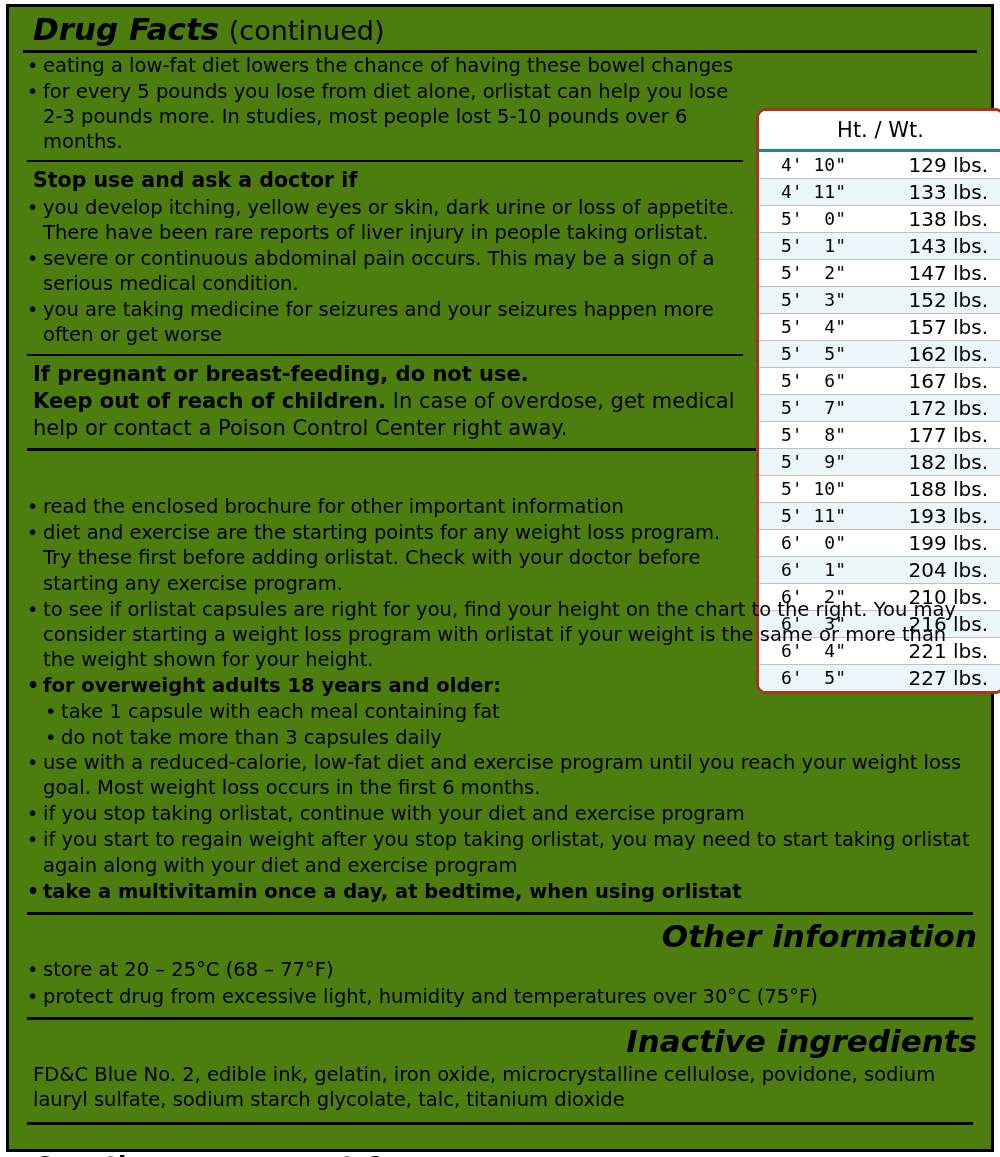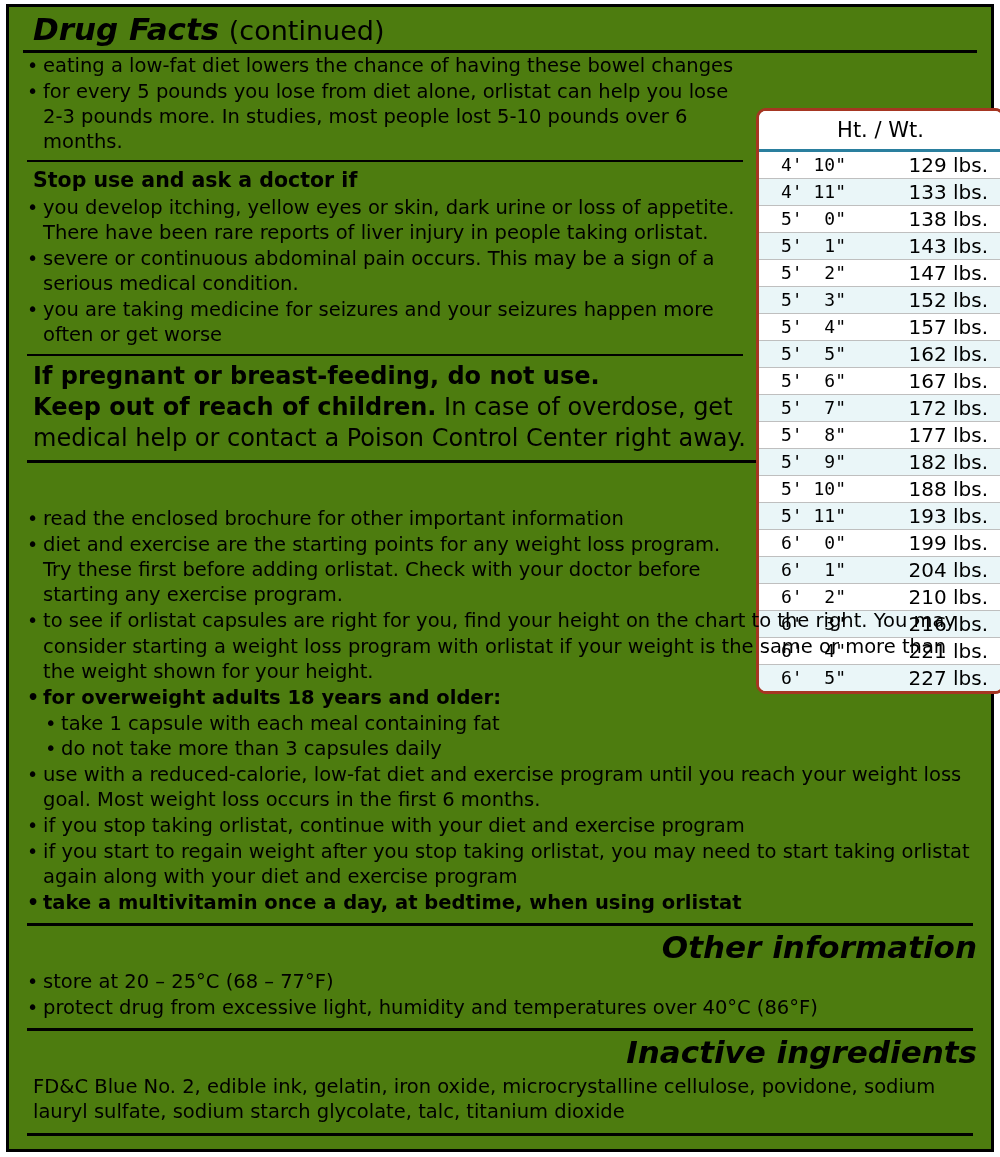--- a/index.html
+++ b/index.html
@@ -108,21 +108,21 @@
   }
   .heading {
     font-weight: bold;
     font-style: italic;
     font-size: 31px;
     line-height: 1.15;
     margin: 4px 0 3px 10px;
     text-align: right;
   }
   .warn-line {
-    font-size: 24px;
+    font-size: 21px;
     line-height: 1.3;
     margin: 0 0 0 10px;
   }
   .subbullets {
     margin: 0;
     padding-left: 20px;
     list-style: none;
   }
   .subbullets > li {
     position: relative;
@@ -344,21 +344,21 @@
           <li>if you stop taking orlistat, continue with your diet and exercise program</li>
           <li>if you start to regain weight after you stop taking orlistat, you may need to start taking orlistat again along with your diet and exercise program</li>
           <li class="bold">take a multivitamin once a day, at bedtime, when using orlistat</li>
         </ul>
 
         <div class="rule-thick" style="margin-top:8px;"></div>
 
         <div class="heading">Other information</div>
         <ul class="bl">
           <li>store at 20 – 25°C (68 – 77°F)</li>
-          <li>protect drug from excessive light, humidity and temperatures over 40°C (86°F)</li>
+          <li>protect drug from excessive light, humidity and temperatures over 30°C (75°F)</li>
         </ul>
 
         <div class="rule-thick" style="margin-top:8px;"></div>
 
         <div class="heading">Inactive ingredients</div>
         <div class="para" style="margin-left:10px;">FD&amp;C Blue No. 2, edible ink, gelatin, iron oxide, microcrystalline cellulose, povidone, sodium lauryl sulfate, sodium starch glycolate, talc, titanium dioxide</div>
 
         <div class="rule-thick" style="margin-top:9px;"></div>
 
         <div class="q-line" style="margin-top:25px;">

